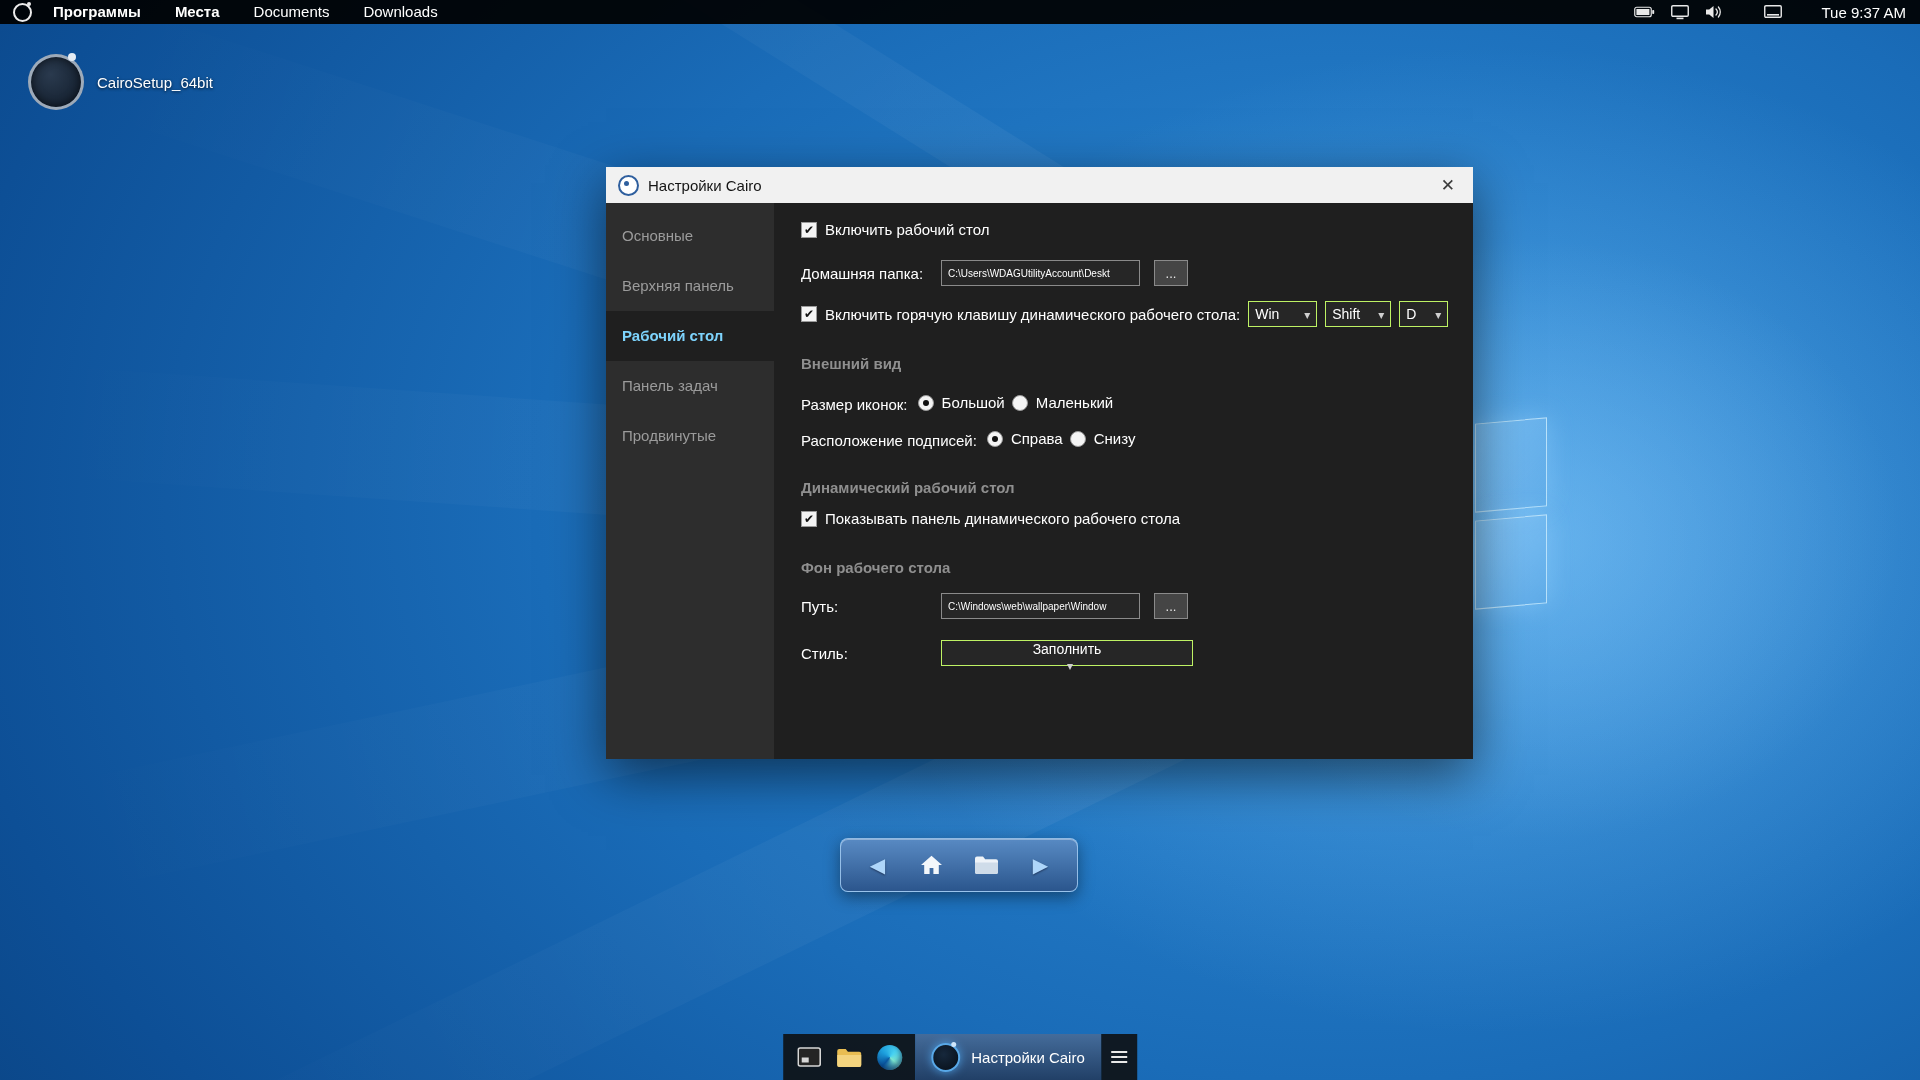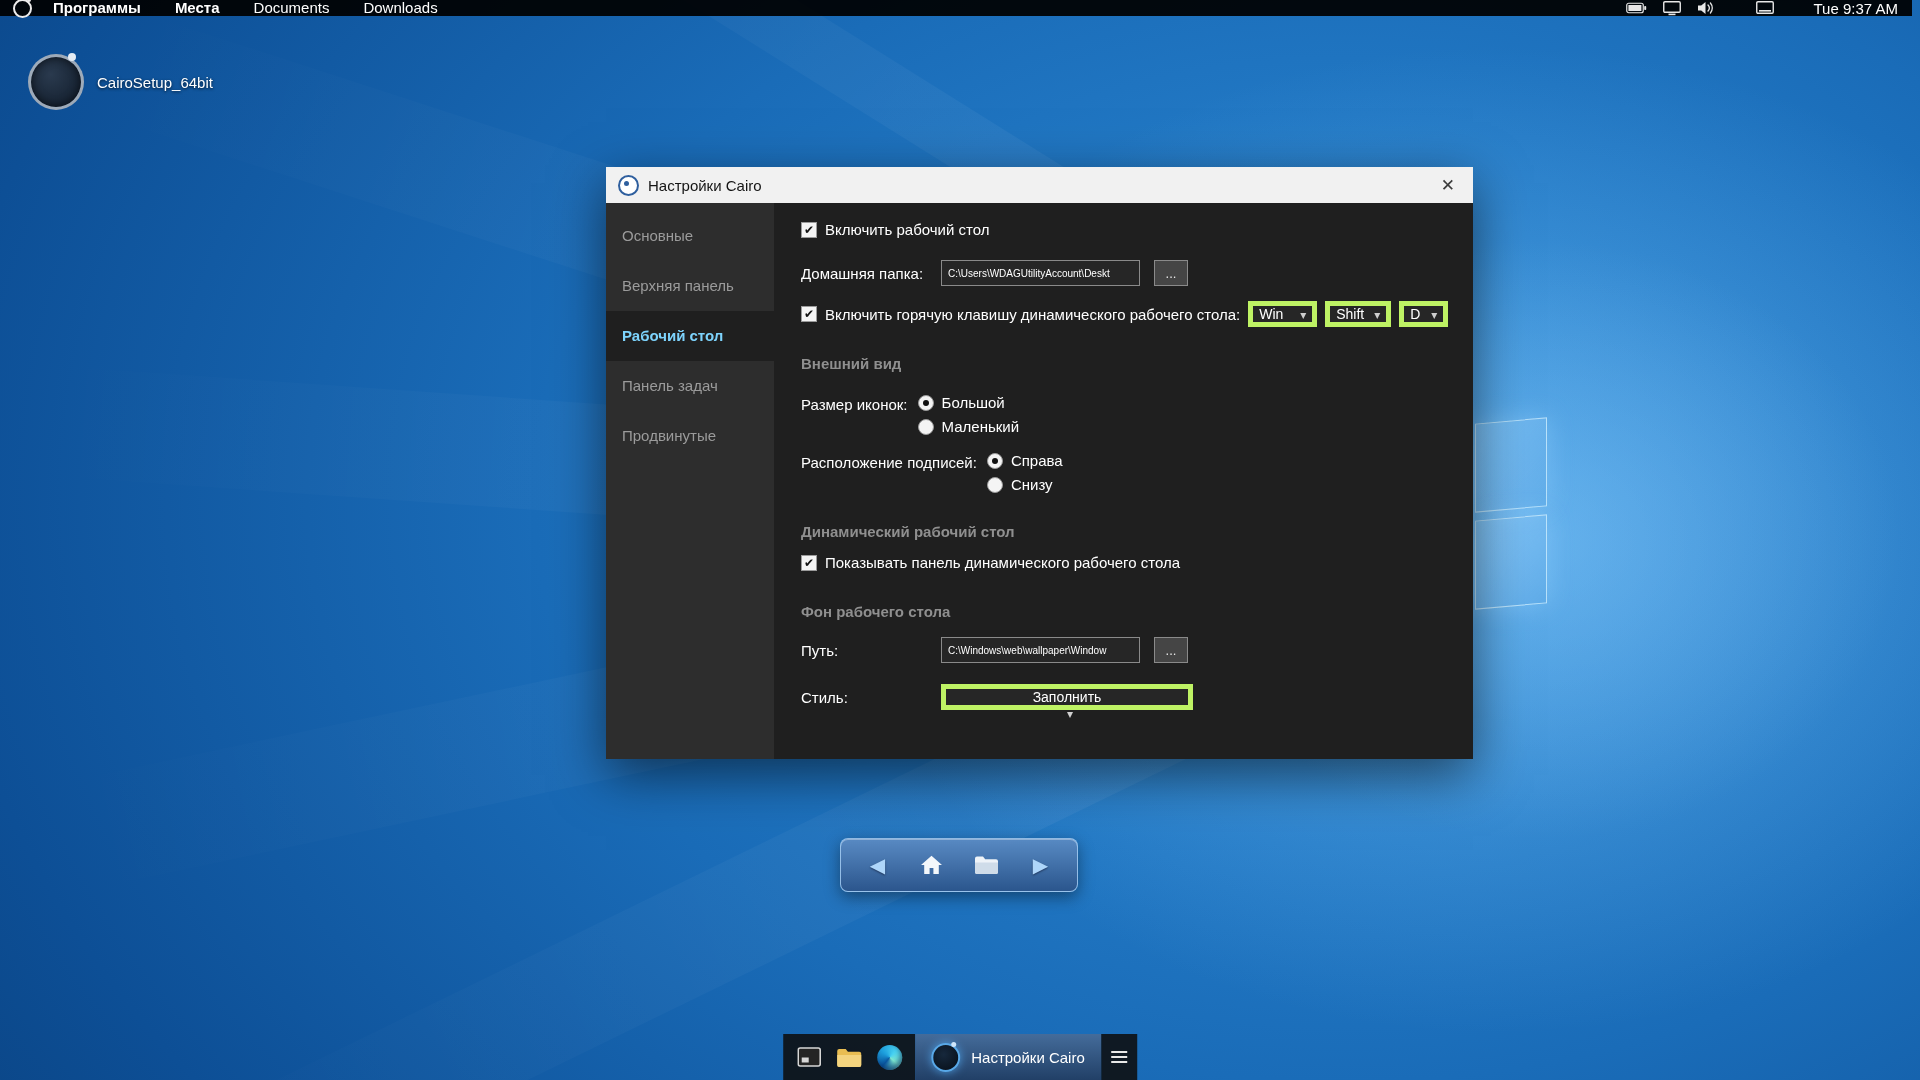--- a/index.html
+++ b/index.html
@@ -22,21 +22,21 @@
   .b3{transform:rotate(4deg);}
   .b4{transform:rotate(18deg);}
   .b5{transform:rotate(32deg);height:60px;}
   .wall-glow{position:absolute;left:1180px;top:240px;width:720px;height:600px;pointer-events:none;
     background:radial-gradient(closest-side, rgba(140,205,252,0.38), rgba(140,205,252,0));}
   .win-logo{position:absolute;left:1395px;top:424px;width:152px;height:186px;
     transform:skewY(-5deg);display:grid;grid-template-columns:72px 72px;grid-template-rows:89px 89px;gap:8px;z-index:5;}
   .pane{background:linear-gradient(135deg, rgba(160,215,255,0.42), rgba(100,170,230,0.22));
     border:1px solid rgba(210,240,255,0.75);box-shadow:0 0 26px rgba(150,210,255,0.45);}
   
-  .menubar{position:absolute;top:0;left:0;right:8px;height:16px;background:rgba(0,0,0,0.93);
+  .menubar{position:absolute;top:0;left:0;right:0;height:24px;background:rgba(0,0,0,0.93);
     display:flex;align-items:center;color:#fff;z-index:60;font-size:15px;}
   .cairo-menu{width:28px;height:28px;display:flex;align-items:center;justify-content:center;margin-left:8px;}
   .cairo-ring{width:15px;height:15px;border:2px solid #ececec;border-radius:50%;position:relative;}
   .cairo-ring::after{content:"";position:absolute;width:4px;height:4px;border-radius:50%;background:#ececec;top:-3px;right:-1px;}
   .menu-item{padding:0 17px;line-height:28px;cursor:default;}
   .menu-item.bold{font-weight:bold;}
   .tray{margin-left:auto;display:flex;align-items:center;gap:16px;padding-right:14px;}
   .tray .sep-gap{width:8px;}
   .tray svg{display:block;}
   .clock{font-size:15px;}
@@ -64,31 +64,31 @@
   .checkbox{width:16px;height:16px;flex:none;background:#f4f4f4;border:1px solid #9a9a9a;box-sizing:border-box;
     display:inline-flex;align-items:center;justify-content:center;}
   .checkbox.checked::after{content:"\2714";font-size:12px;color:#101010;line-height:1;}
   .radio{width:16px;height:16px;flex:none;border-radius:50%;background:#f4f4f4;border:1px solid #9a9a9a;box-sizing:border-box;position:relative;display:inline-block;}
   .radio.selected::after{content:"";position:absolute;left:4px;top:4px;width:6px;height:6px;border-radius:50%;background:#101010;}
   .field-label{width:132px;flex:none;}
   .text-input{height:26px;width:199px;box-sizing:border-box;background:#262626;border:1px solid #8a8a8a;
     color:#fff;font-size:10px;padding:0 6px;font-family:inherit;outline:none;}
   .browse-btn{width:34px;height:26px;box-sizing:border-box;background:#454545;border:1px solid #8a8a8a;
     color:#e8e8e8;font-size:13px;line-height:1;margin-left:6px;font-family:inherit;}
-  .combo{height:26px;box-sizing:border-box;background:#262626;border:5px solid #bef264;color:#fff;
+  .combo{height:26px;box-sizing:border-box;background:#262626;border:1px solid #bef264;color:#fff;
     display:inline-flex;align-items:center;justify-content:space-between;padding:0 6px;font-size:14px;cursor:default;}
   .combo .chev::after{content:"\25BE";color:#cfcfcf;font-size:12px;margin-left:6px;}
   .combo.key-win{width:69px;}
   .combo.key-shift{width:66px;}
   .combo.key-d{width:49px;}
   .combo.style-combo{width:252px;flex-direction:column;}
   .section-heading{color:#8f8f8f;font-weight:bold;font-size:15px;}
   .radio-row{display:flex;align-items:flex-start;}
   .radio-label{padding-top:2px;}
-  .radio-options{display:flex;flex-direction:column;gap:7px;margin-left:10px;}
+  .radio-options{display:flex;flex-direction:row;gap:7px;margin-left:10px;}
   .radio-option{display:flex;align-items:center;gap:8px;}
   
   .r-enable{margin-bottom:22px;}
   .r-home{margin-bottom:15px;}
   .r-hotkey{margin-bottom:28px;}
   .h-appearance{margin-bottom:22px;}
   .g-iconsize{margin-bottom:17px;}
   .g-labelpos{margin-bottom:30px;}
   .h-dynamic{margin-bottom:14px;}
   .r-showdyn{margin-bottom:32px;}

